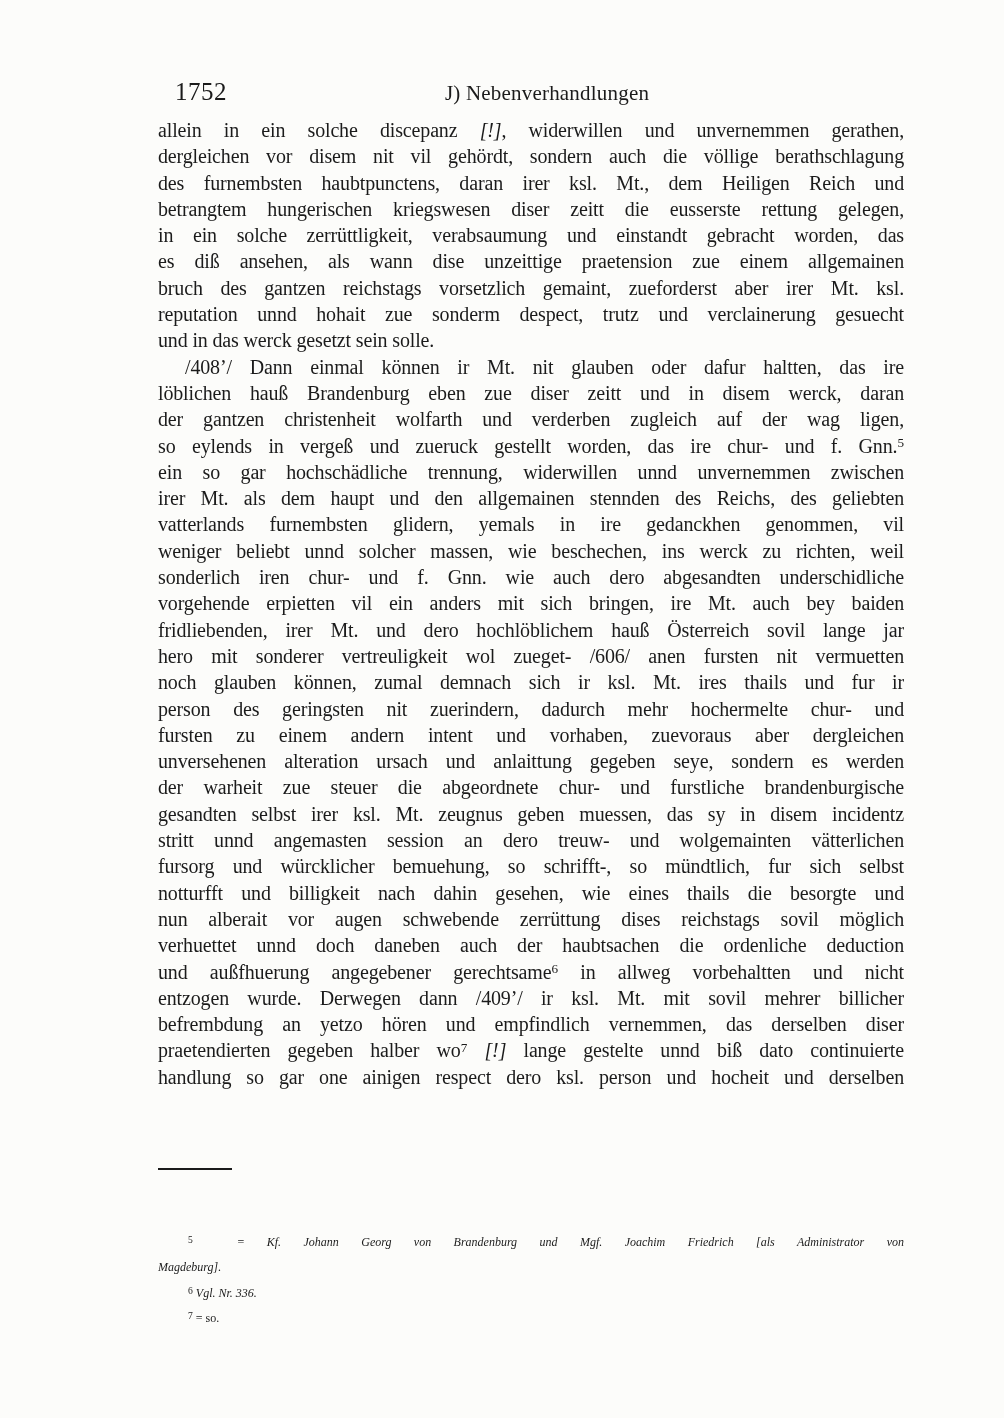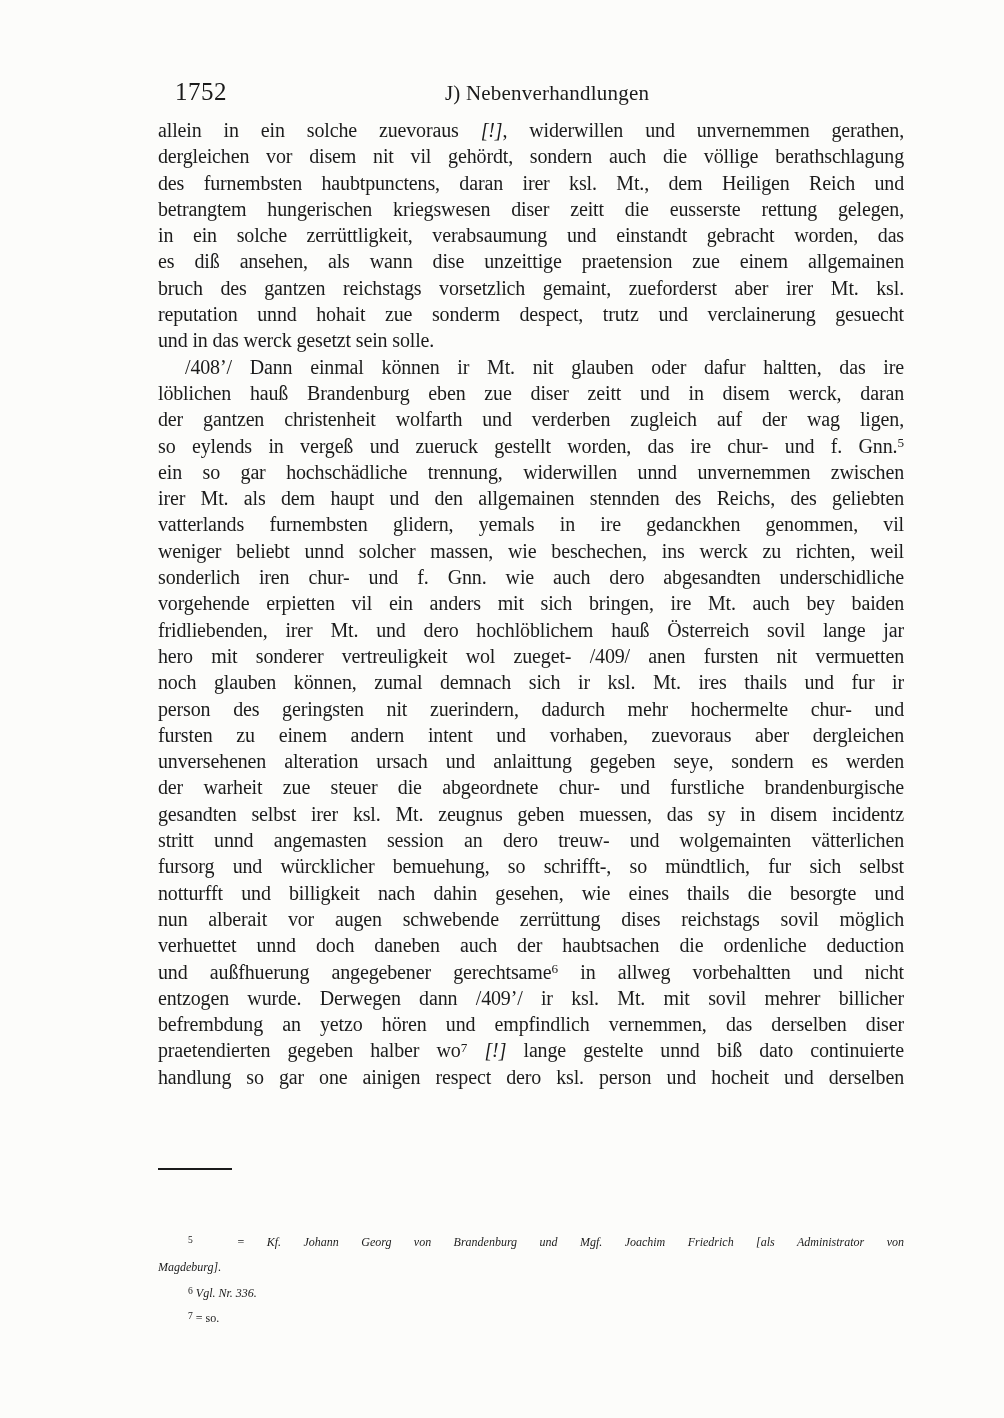--- a/index.html
+++ b/index.html
@@ -51,41 +51,41 @@
 </head>
 <body>
 
 <div class="page">
   <div class="header">
     <span class="page-number">1752</span>
     <span class="running-head">J) Nebenverhandlungen</span>
   </div>
 
   <div class="body-text" id="body-text">
-      <div class="line"><span>allein in ein solche zuevoraus </span><span class="i">[!]</span><span>, widerwillen und unvernemmen gerathen,</span></div>
+      <div class="line"><span>allein in ein solche discepanz </span><span class="i">[!]</span><span>, widerwillen und unvernemmen gerathen,</span></div>
       <div class="line"><span>dergleichen vor disem nit vil gehördt, sondern auch die völlige berathschlagung</span></div>
       <div class="line"><span>des furnembsten haubtpunctens, daran irer ksl. Mt., dem Heiligen Reich und</span></div>
       <div class="line"><span>betrangtem hungerischen kriegswesen diser zeitt die eusserste rettung gelegen,</span></div>
       <div class="line"><span>in ein solche zerrüttligkeit, verabsaumung und einstandt gebracht worden, das</span></div>
       <div class="line"><span>es diß ansehen, als wann dise unzeittige praetension zue einem allgemainen</span></div>
       <div class="line"><span>bruch des gantzen reichstags vorsetzlich gemaint, zueforderst aber irer Mt. ksl.</span></div>
       <div class="line"><span>reputation unnd hohait zue sonderm despect, trutz und verclainerung gesuecht</span></div>
       <div class="line left"><span>und in das werck gesetzt sein solle.</span></div>
       <div class="line indent"><span>/408’/ Dann einmal können ir Mt. nit glauben oder dafur haltten, das ire</span></div>
       <div class="line"><span>löblichen hauß Brandenburg eben zue diser zeitt und in disem werck, daran</span></div>
       <div class="line"><span>der gantzen christenheit wolfarth und verderben zugleich auf der wag ligen,</span></div>
       <div class="line"><span>so eylends in vergeß und zueruck gestellt worden, das ire chur- und f. Gnn.</span><span class="sup">5</span></div>
       <div class="line"><span>ein so gar hochschädliche trennung, widerwillen unnd unvernemmen zwischen</span></div>
       <div class="line"><span>irer Mt. als dem haupt und den allgemainen stennden des Reichs, des geliebten</span></div>
       <div class="line"><span>vatterlands furnembsten glidern, yemals in ire gedanckhen genommen, vil</span></div>
       <div class="line"><span>weniger beliebt unnd solcher massen, wie beschechen, ins werck zu richten, weil</span></div>
       <div class="line"><span>sonderlich iren chur- und f. Gnn. wie auch dero abgesandten underschidliche</span></div>
       <div class="line"><span>vorgehende erpietten vil ein anders mit sich bringen, ire Mt. auch bey baiden</span></div>
       <div class="line"><span>fridliebenden, irer Mt. und dero hochlöblichem hauß Österreich sovil lange jar</span></div>
-      <div class="line"><span>hero mit sonderer vertreuligkeit wol zueget- /409/ anen fursten nit vermuetten</span></div>
+      <div class="line"><span>hero mit sonderer vertreuligkeit wol zueget- /606/ anen fursten nit vermuetten</span></div>
       <div class="line"><span>noch glauben können, zumal demnach sich ir ksl. Mt. ires thails und fur ir</span></div>
       <div class="line"><span>person des geringsten nit zuerindern, dadurch mehr hochermelte chur- und</span></div>
       <div class="line"><span>fursten zu einem andern intent und vorhaben, zuevoraus aber dergleichen</span></div>
       <div class="line"><span>unversehenen alteration ursach und anlaittung gegeben seye, sondern es werden</span></div>
       <div class="line"><span>der warheit zue steuer die abgeordnete chur- und furstliche brandenburgische</span></div>
       <div class="line"><span>gesandten selbst irer ksl. Mt. zeugnus geben muessen, das sy in disem incidentz</span></div>
       <div class="line"><span>stritt unnd angemasten session an dero treuw- und wolgemainten vätterlichen</span></div>
       <div class="line"><span>fursorg und würcklicher bemuehung, so schrifft-, so mündtlich, fur sich selbst</span></div>
       <div class="line"><span>notturfft und billigkeit nach dahin gesehen, wie eines thails die besorgte und</span></div>
       <div class="line"><span>nun alberait vor augen schwebende zerrüttung dises reichstags sovil möglich</span></div>

